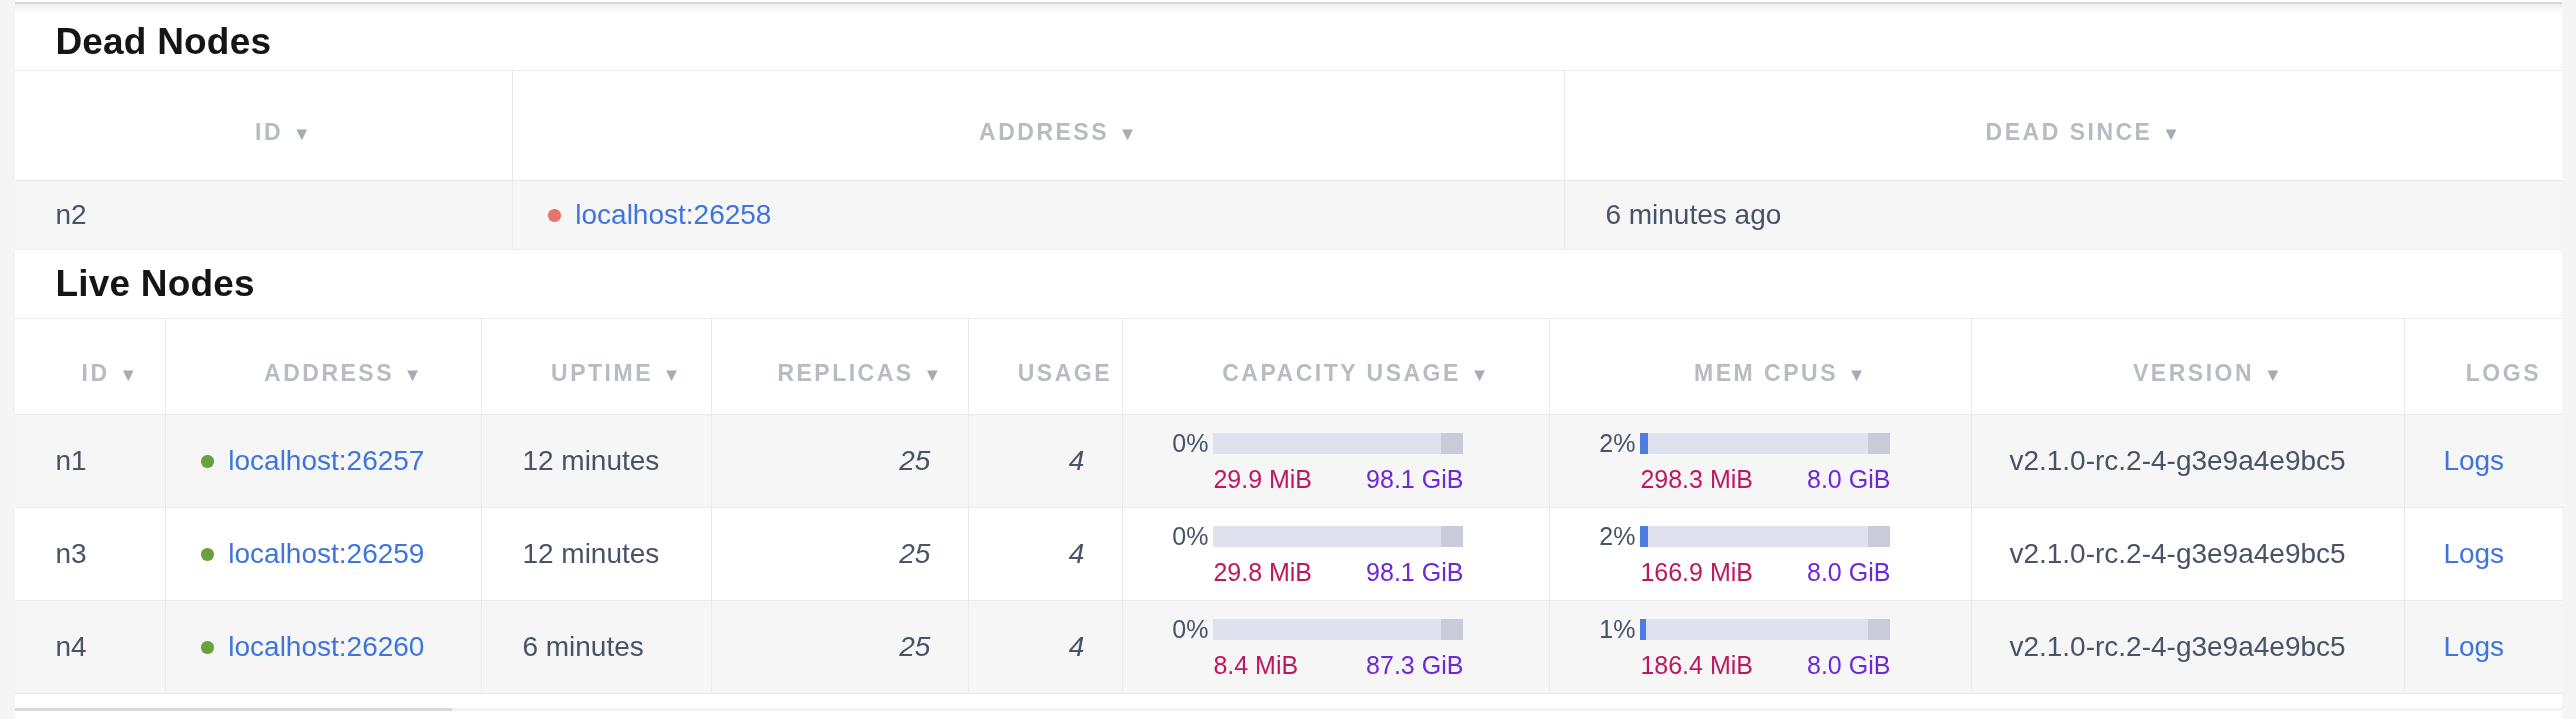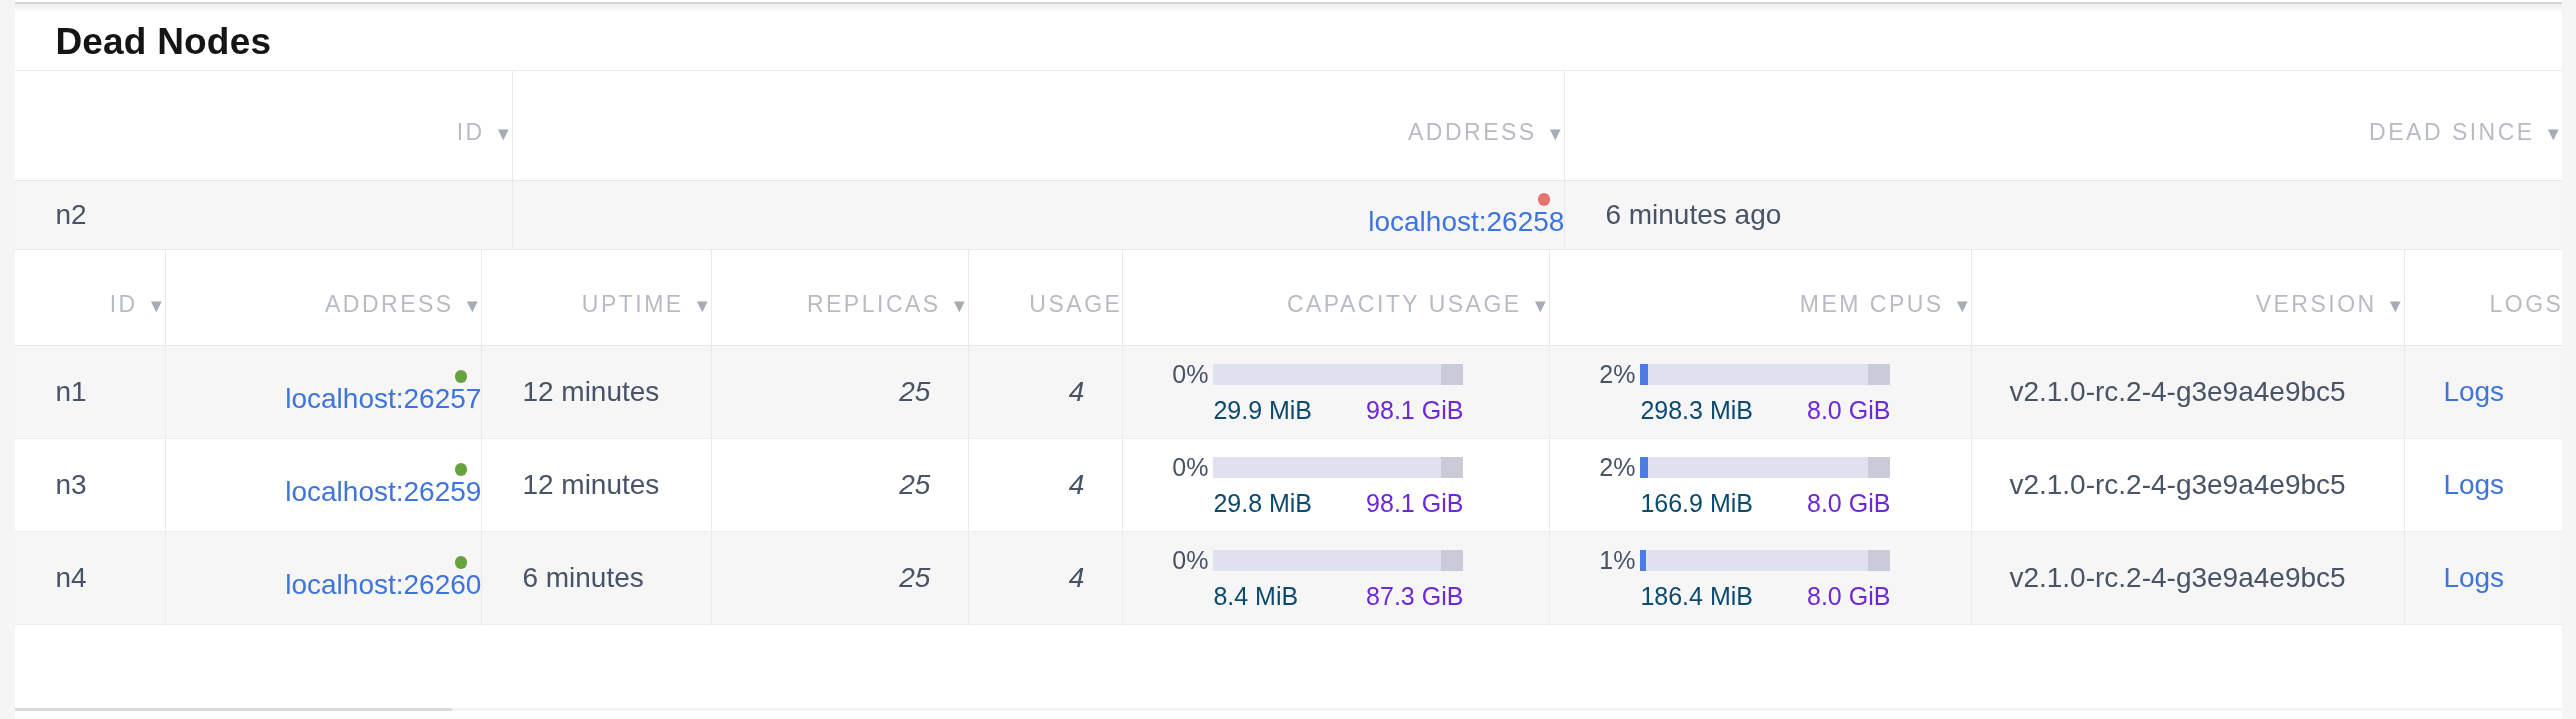--- a/index.html
+++ b/index.html
@@ -23,22 +23,22 @@
     padding-left: 40px;
     font-size: 37px; font-weight: 700; color: #151515;
     letter-spacing: 0.2px;
   }
   .dead-title { height: 58px; border-bottom: 1.9px solid #ececec; }
   .live-title { height: 69px; border-bottom: 1.9px solid #ececec; }
 
   table { width: 2547px; table-layout: fixed; border-collapse: separate; border-spacing: 0; }
 
   th {
-    text-align: right; vertical-align: middle;
-    font-size: 23px; font-weight: 400;
+    text-align: center; vertical-align: middle;
+    font-size: 23px; font-weight: 700;
     letter-spacing: 2.5px;
     color: #b7bbc3;
     padding: 13.5px 0 0 38px;
     border-bottom: 1.9px solid #e8e8ea;
     white-space: nowrap;
     overflow: hidden;
   }
   th .arrow { font-size: 18.3px; color: #a6acb6; margin-left: 9.6px; letter-spacing: 0; }
   .dead-table th { height: 110px; }
   .live-table th { height: 96px; }
@@ -54,40 +54,40 @@
   }
   .dead-table td { height: 69px; }
   .live-table td { height: 93px; }
   tr.stripe td { background: #f6f6f7; }
 
   td.num { text-align: right; padding-left: 0; padding-right: 38px; font-style: italic; }
   td.addr-cell, td.usage-cell { padding-left: 35px; }
   td.version-cell { padding-left: 37px; }
   td.logs-cell { padding-left: 38px; }
 
-  .addr { display: flex; align-items: flex-end; flex-direction: column; }
+  .addr { display: flex; align-items: center; }
   .dot { width: 12.5px; height: 12.5px; border-radius: 50%; margin-right: 14.4px; flex: none; }
   .dot.live { background: #68a23f; }
   .dot.dead { background: #e5736f; }
   a.link { color: #3e74db; text-decoration: none; }
 
   .usage-top { display: flex; align-items: center; }
   .pct { width: 50px; text-align: right; font-size: 25px; color: #485366; margin-right: 4.8px; flex: none; }
   .bar { position: relative; width: 250px; height: 21px; background: #dfe2ee; flex: none; }
   .bar::after {
     content: ""; position: absolute; right: 0; top: 0; height: 100%; width: 9%;
     background: #c9ccd8;
   }
   .fill { position: absolute; left: 0; top: 0; height: 100%; width: 0; background: #4c7ce0; z-index: 1; }
   .usage-labels {
     display: flex; justify-content: space-between;
     width: 250px; margin: 7.7px 0 0 55px;
     font-size: 25px;
   }
-  .usage-labels .used { color: #0c4a6e; }
+  .usage-labels .used { color: #be185d; }
   .usage-labels .total { color: #6d28d9; }
 
   .hscroll { position: absolute; left: 15.4px; width: 2547px; top: 708px; height: 2.9px; background: #f3f3f4; }
   .hscroll-thumb { position: absolute; left: 0; top: 0; width: 437px; height: 2.9px; background: #d9d9da; }
 </style>
 </head>
 <body>
 
 <div class="panel">
   <div class="top-rule"></div>
@@ -115,20 +115,21 @@
           <span class="addr">
             <span class="dot dead"></span>
             <a class="link" href="#">localhost:26258</a>
           </span>
         </td>
         <td>6 minutes ago</td>
       </tr>
     </tbody>
   </table>
 
+  <h2 class="section-title live-title">Live Nodes</h2>
 
   <table class="live-table">
     <colgroup>
       <col style="width:151px">
         <col style="width:316px">
         <col style="width:230px">
         <col style="width:257px">
       <col style="width:154px">
         <col style="width:427px">
         <col style="width:422px">

